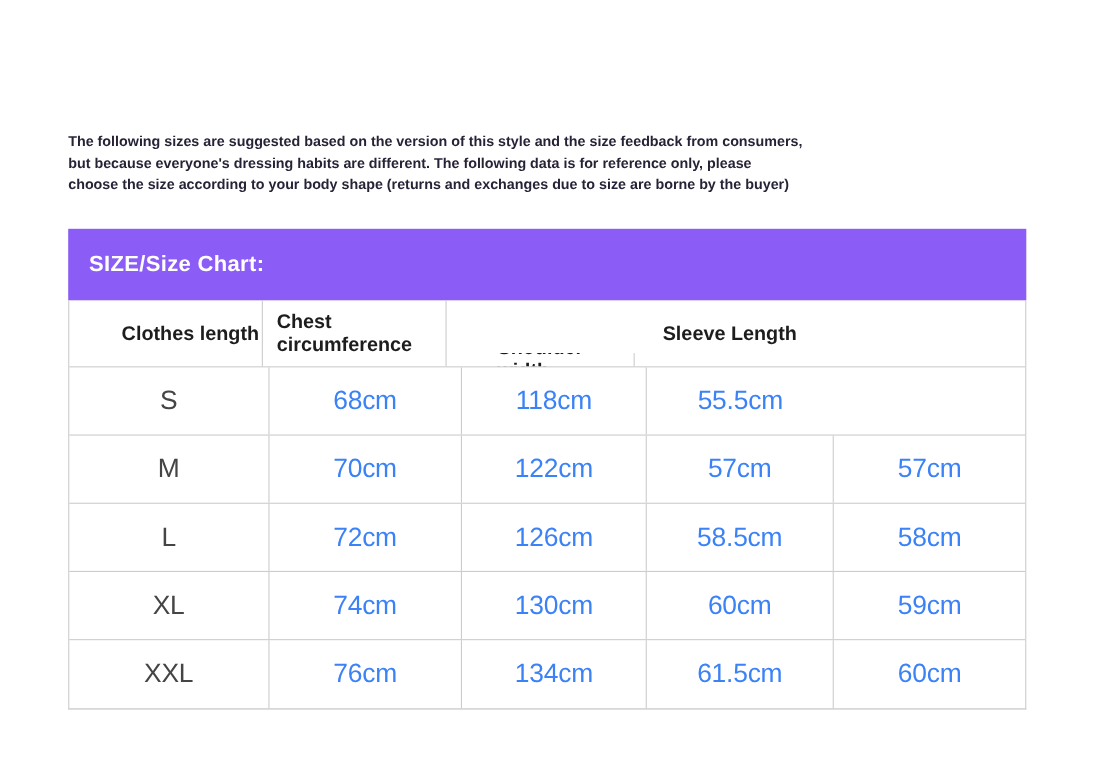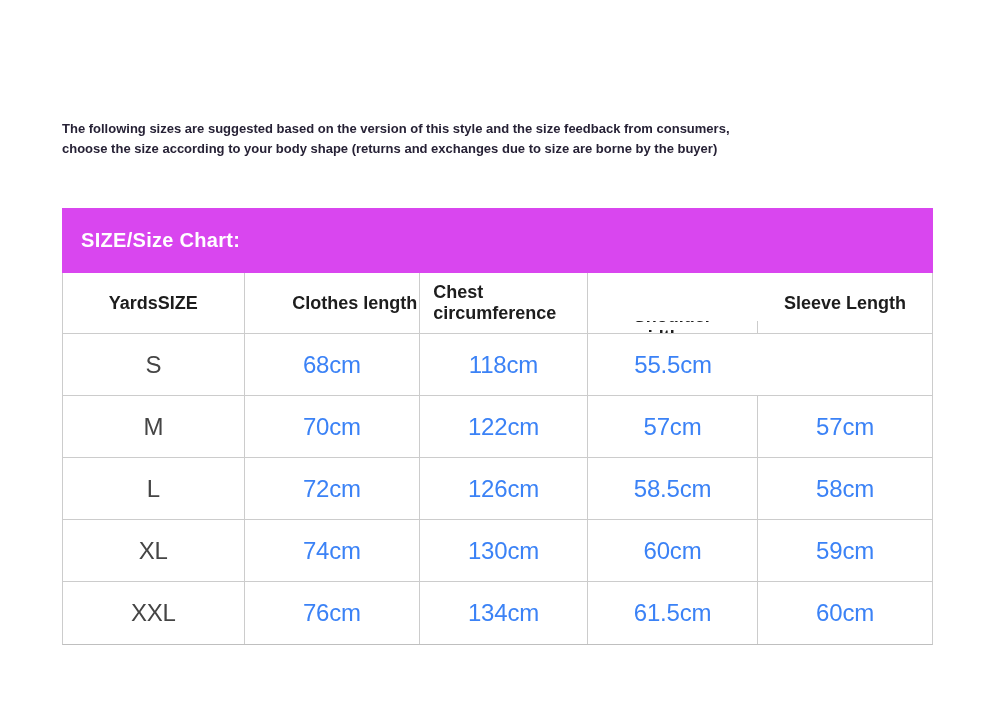--- a/index.html
+++ b/index.html
@@ -32,21 +32,21 @@
     color: #272236;
     line-height: 19.5px;
   }
   .intro div { white-space: nowrap; }
   .chart-header {
     position: absolute;
     left: 62px;
     top: 208px;
     width: 871px;
     height: 65px;
-    background: #d946ef;
+    background: #8b5cf6;
     display: flex;
     align-items: center;
     padding-left: 19px;
   }
   .chart-header span {
     color: #ffffff;
     font-size: 20px;
     font-weight: bold;
     letter-spacing: 0.3px;
     white-space: nowrap;
@@ -60,21 +60,21 @@
     border-right: 1px solid #cccccc;
     border-bottom: 1px solid #bfbfbf;
   }
   .t-row {
     display: flex;
     width: 100%;
   }
   .t-row.data-row { border-top: 1px solid #cccccc; }
   .t-row.header-row { height: 60px; }
   .t-row.data-row { height: 62px; }
-  .t-row.data-row.last { height: 63px; }
+  .t-row.data-row.last { height: 63px; justify-content: center; }
   .cell {
     display: flex;
     align-items: center;
     justify-content: center;
     border-right: 1px solid #cccccc;
     overflow: hidden;
   }
   .cell:last-child { border-right: none; }
   .c1 { width: 20.9%; }
   .c2 { width: 20.2%; }
@@ -101,35 +101,31 @@
   }
 </style>
 </head>
 <body>
 
 <div class="page">
 
 
   <div class="intro">
     <div>The following sizes are suggested based on the version of this style and the size feedback from consumers,</div>
+    <div>but because everyone's dressing habits are different. The following data is for reference only, please</div>
     <div>choose the size according to your body shape (returns and exchanges due to size are borne by the buyer)</div>
   </div>
 
   <div class="chart-header">
     <span>SIZE/Size Chart:</span>
   </div>
 
   <div class="size-table">
 
     <div class="t-row header-row">
-      <div class="cell c1 hc1">
-        <div class="hlines">
-            <span>YardsSIZE</span>
-          </div>
-      </div>
       <div class="cell c2 hc2">
         <div class="hlines">
             <span>Clothes length</span>
           </div>
       </div>
       <div class="cell c3 hc3">
         <div class="hlines">
           <span>Chest</span>
           <span>circumference</span>
         </div>

